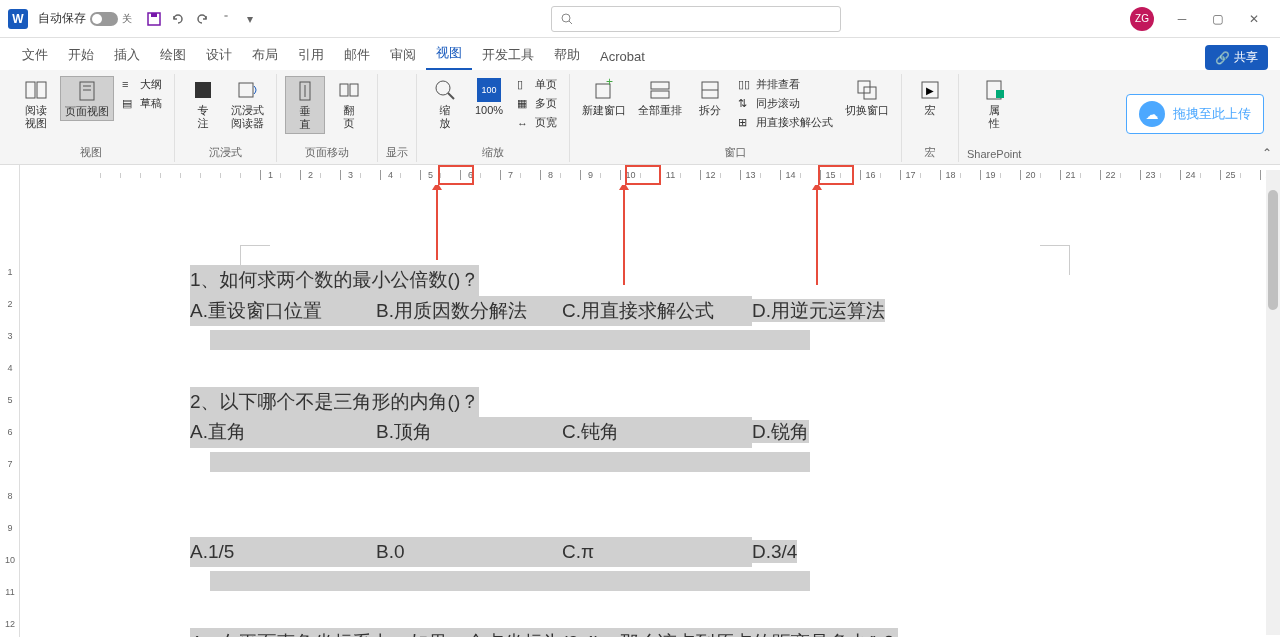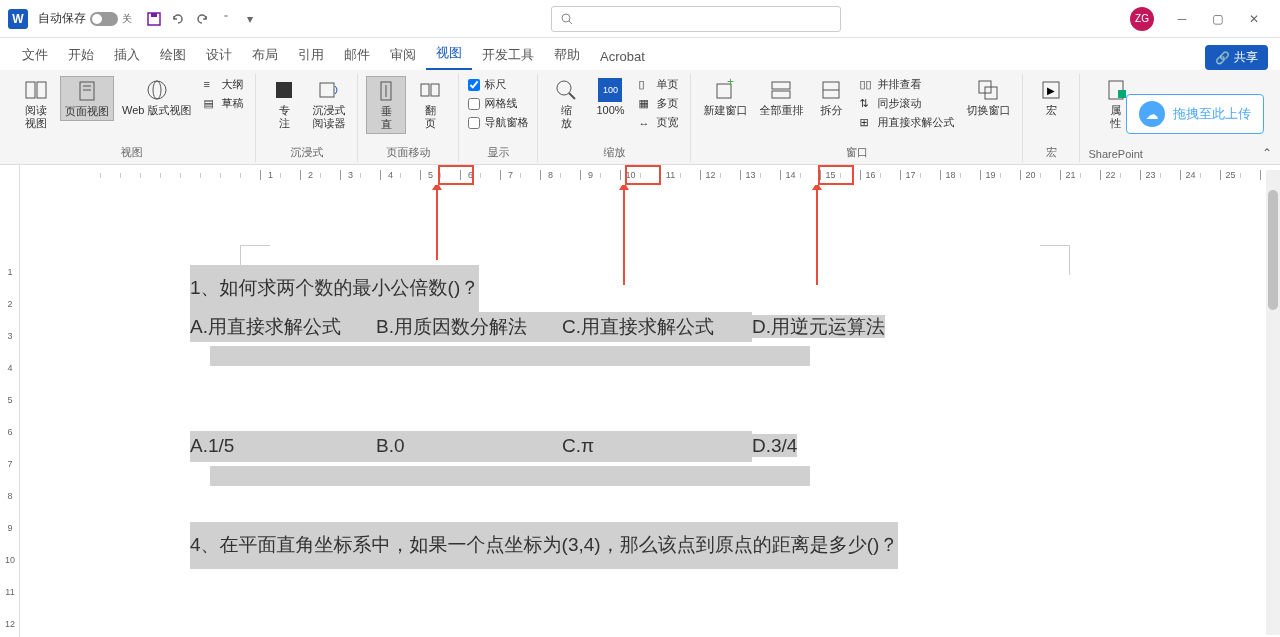--- a/index.html
+++ b/index.html
@@ -46,21 +46,21 @@
 .tick.empty{border-left:1px solid #ccc;height:5px;top:8px}
 .red-box{position:absolute;top:0;width:36px;height:20px;border:2px solid #e74c3c;pointer-events:none}
 .workspace{display:flex;height:465px;background:#f0f0f0}
 .vruler{width:20px;background:#fff;border-right:1px solid #ddd;position:relative;font-size:9px;color:#666}
 .vtick{position:absolute;left:4px;width:12px;text-align:center}
 .page-area{flex:1;position:relative;overflow:hidden;background:#fff}
 .page{position:absolute;left:80px;top:0;width:1050px;background:#fff}
 .margin-line{position:absolute;border:1px solid #ccc;width:30px;height:30px}
 .content{position:absolute;left:170px;top:80px;font-family:"SimSun",serif;font-size:19px;line-height:1.5}
 .question{margin-bottom:28px}
-.q-text{background:#d0d0d0;display:inline-block;padding:9px 0}
+.q-text{background:#d0d0d0;display:inline-block;padding:1px 0}
 .opt{background:#d0d0d0;padding:1px 0}
 .red-arrow{position:absolute;width:2px;background:#e74c3c}
 .red-arrow::before{content:"";position:absolute;top:-8px;left:-4px;border:5px solid transparent;border-bottom:8px solid #e74c3c}
 .scrollbar{position:absolute;right:0;top:170px;width:14px;height:465px;background:#f0f0f0}
 .scroll-thumb{width:10px;height:120px;background:#c0c0c0;margin:20px auto;border-radius:5px}
 .filler{background:#d0d0d0;display:inline-block}
 </style>
 </head>
 <body>
 
@@ -132,27 +132,20 @@
 视图</span>
         </div>
       <div class="big-btn active">
           <svg class="ico" viewBox="0 0 24 24">
             <rect x="5" y="3" width="14" height="18" fill="none" stroke="#555"></rect>
             <line x1="8" y1="7" x2="16" y2="7" stroke="#555"></line>
             <line x1="8" y1="11" x2="16" y2="11" stroke="#555"></line>
           </svg>
           <span>页面视图</span>
         </div>
-      <div class="big-btn">
-          <svg class="ico" viewBox="0 0 24 24">
-            <circle cx="12" cy="12" r="9" fill="none" stroke="#555"></circle>
-            <ellipse cx="12" cy="12" rx="4" ry="9" fill="none" stroke="#555"></ellipse>
-          </svg>
-          <span>Web 版式视图</span>
-        </div>
       <div class="col">
         <div class="small-btn">
             <span class="ico">≡</span>
             <span>大纲</span>
           </div>
         <div class="small-btn">
             <span class="ico">▤</span>
             <span>草稿</span>
           </div>
       </div>
@@ -197,36 +190,20 @@
             <rect x="13" y="6" width="8" height="12" fill="none" stroke="#555"></rect>
           </svg>
           <span style="white-space:pre">翻
 页</span>
         </div>
     </div>
     <div class="group-label">页面移动</div>
   </div>
 
   <div class="group">
-    <div class="group-content">
-      <div class="col">
-        <label class="check">
-            <input type="checkbox" checked="" style="">
-            <span>标尺</span>
-          </label>
-        <label class="check">
-            <input type="checkbox" style="">
-            <span>网格线</span>
-          </label>
-        <label class="check">
-            <input type="checkbox" style="">
-            <span>导航窗格</span>
-          </label>
-      </div>
-    </div>
     <div class="group-label">显示</div>
   </div>
 
   <div class="group">
     <div class="group-content">
       <div class="big-btn">
           <svg class="ico" viewBox="0 0 24 24">
             <circle cx="10" cy="10" r="7" fill="none" stroke="#555"></circle>
             <line x1="15" y1="15" x2="21" y2="21" stroke="#555" stroke-width="2"></line>
           </svg>
@@ -369,21 +346,26 @@
     <div class="red-arrow" style="left:796px;top:0;height:100px"></div>
 
     <div class="page">
       <div class="margin-line" style="left:140px;top:60px;border-right:none;border-bottom:none"></div>
       <div class="margin-line" style="left:940px;top:60px;border-left:none;border-bottom:none"></div>
     </div>
 
     <div class="content">
       <div class="question">
         <span class="q-text">1、如何求两个数的最小公倍数()？</span><br>
-        <span class="opt" style="width:186px;display:inline-block">A.用直接求解公式</span><span class="opt" style="width:186px;display:inline-block">B.用质因数分解法</span><span class="opt" style="width:190px;display:inline-block">C.用直接求解公式</span><span class="opt">D.用逆元运算法</span>
+        <span class="opt" style="width:186px;display:inline-block">A.重设窗口位置</span><span class="opt" style="width:186px;display:inline-block">B.用质因数分解法</span><span class="opt" style="width:190px;display:inline-block">C.用直接求解公式</span><span class="opt">D.用逆元运算法</span>
+        <div class="filler" style="width:600px;height:20px;margin-left:20px;margin-top:4px"></div>
+      </div>
+      <div class="question">
+        <span class="q-text">2、以下哪个不是三角形的内角()？</span><br>
+        <span class="opt" style="width:186px;display:inline-block">A.直角</span><span class="opt" style="width:186px;display:inline-block">B.顶角</span><span class="opt" style="width:190px;display:inline-block">C.钝角</span><span class="opt">D.锐角</span>
         <div class="filler" style="width:600px;height:20px;margin-left:20px;margin-top:4px"></div>
       </div>
       <div class="question">
         <br>
         <span class="opt" style="width:186px;display:inline-block">A.1/5</span><span class="opt" style="width:186px;display:inline-block">B.0</span><span class="opt" style="width:190px;display:inline-block">C.π</span><span class="opt">D.3/4</span>
         <div class="filler" style="width:600px;height:20px;margin-left:20px;margin-top:4px"></div>
       </div>
       <div class="question">
         <span class="q-text">4、在平面直角坐标系中，如果一个点坐标为(3,4)，那么该点到原点的距离是多少()？</span><br>
         

